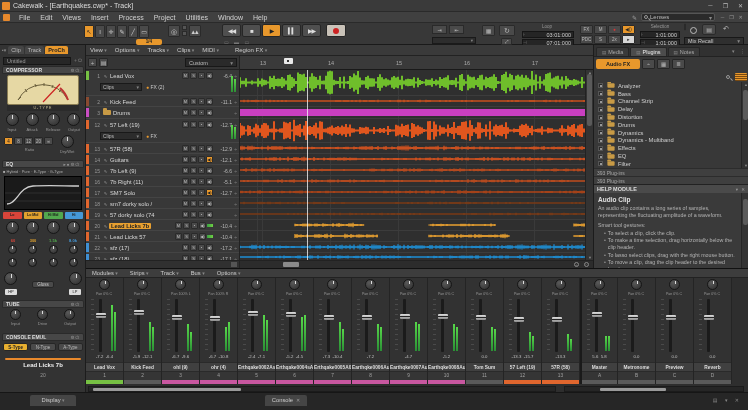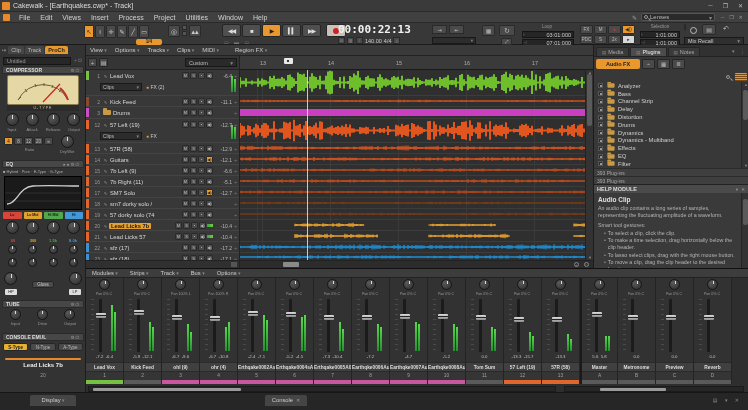--- a/index.html
+++ b/index.html
@@ -267,31 +267,20 @@
   </span>
   <span class="transport">
     <span class="b">◀◀</span>
     <span class="b">■</span>
     <span class="b play">▶</span>
     <span class="b">▍▍</span>
     <span class="b">▶▶</span>
     <span class="rec"></span>
   </span>
   <span class="abs tsub">▭ ▬ ▭</span>
-  <span class="abs timebox">
-    <span class="timetxt">00:00:22:13</span>
-    <span class="timesub">
-      <i>⊡</i>
-      <i>▥</i>
-      <i>⁝</i>
-      <span class="t">140.00</span>
-      <span class="t">4/4</span>
-      <i>△</i>
-    </span>
-  </span>
   <span class="punchmod">
     <span>⇥</span>
     <span>⇤</span>
   </span>
   <span class="abs punchdrop">▾</span>
   <span class="abs tbtn gridbtn">▦</span>
   <span class="abs tbtn loopbtn">↻</span>
   <span class="abs tbtn loopsm">⤢</span>
   <span class="abs looplab">Loop</span>
   <span class="abs tfield" style="left:522px;top:8px;"><b>⊦</b><span>03:01:000</span></span>

